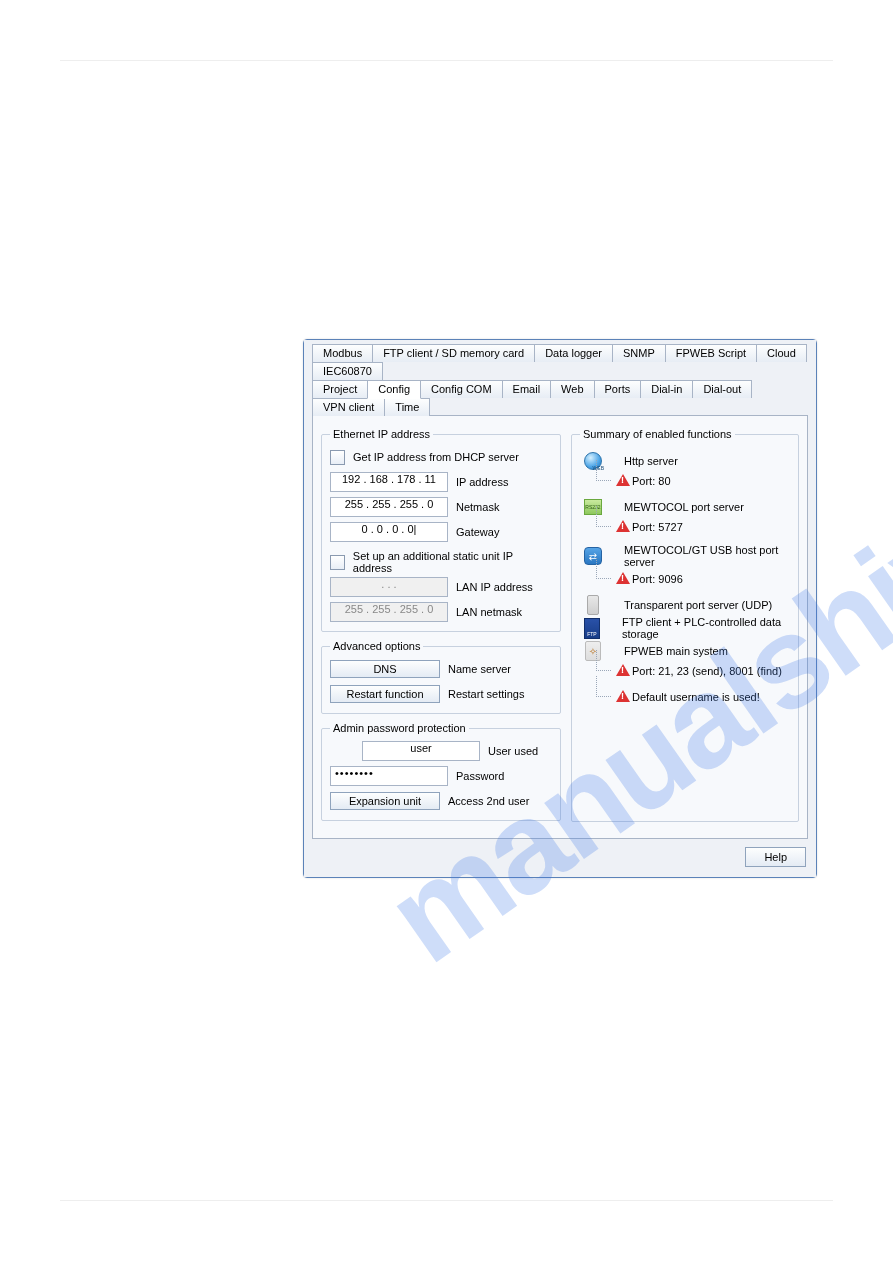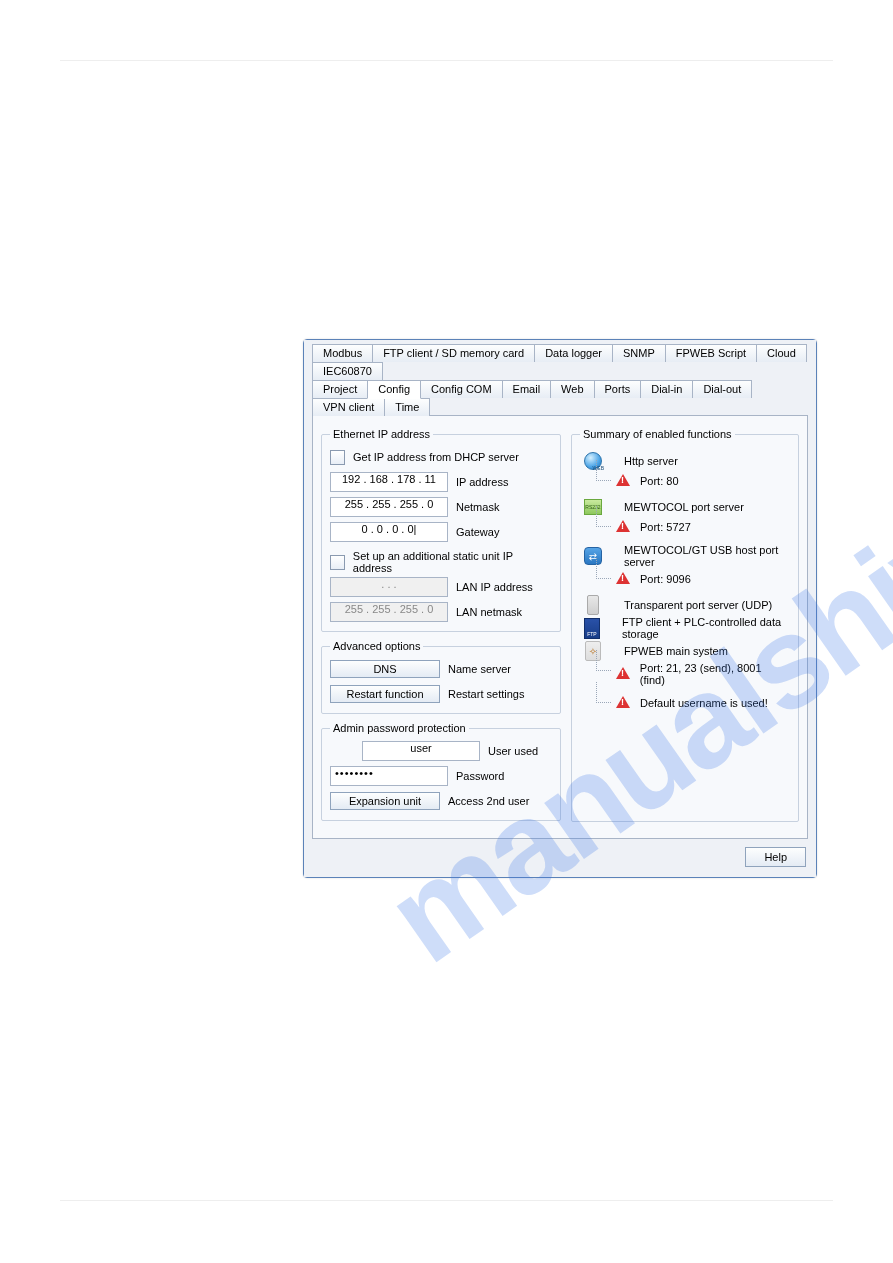--- a/index.html
+++ b/index.html
@@ -116,21 +116,21 @@
     border:1px solid #8fa3bc; background:linear-gradient(#fdfefe,#e4ebf4);
     padding:2px 8px; font-size:11px; min-width:92px; text-align:center;
   }
   .two-col { display:flex; gap:10px; }
   .col-left { width:240px; }
   .col-right { flex:1; }
 
   
   .tree { padding:4px 2px 2px 4px; font-size:11px; }
   .node { display:flex; align-items:center; gap:22px; margin:2px 0; }
-  .sub  { display:flex; align-items:center; gap:8px; margin:2px 0 8px 30px; position:relative;}
+  .sub  { display:flex; align-items:center; gap:0; margin:2px 0 8px 30px; position:relative;}
   .sub::before {
     content:""; position:absolute; left:-18px; top:-12px; width:14px; height:20px;
     border-left:1px dotted #9aa7b8; border-bottom:1px dotted #9aa7b8;
   }
   .ic { width:18px;height:18px;display:flex;align-items:center;justify-content:center; }
   .globe { width:16px;height:16px;border-radius:50%;
     background:radial-gradient(circle at 35% 30%,#d4f0ff,#4aa3e6 60%,#1f6fb6);
     border:1px solid #2c73aa; position:relative;}
   .globe::after{content:"WEB";position:absolute;right:-3px;bottom:-2px;font-size:5px;color:#174a75;}
   .rs232 { width:18px;height:14px;background:linear-gradient(#c9ea9e,#8ec85d);

